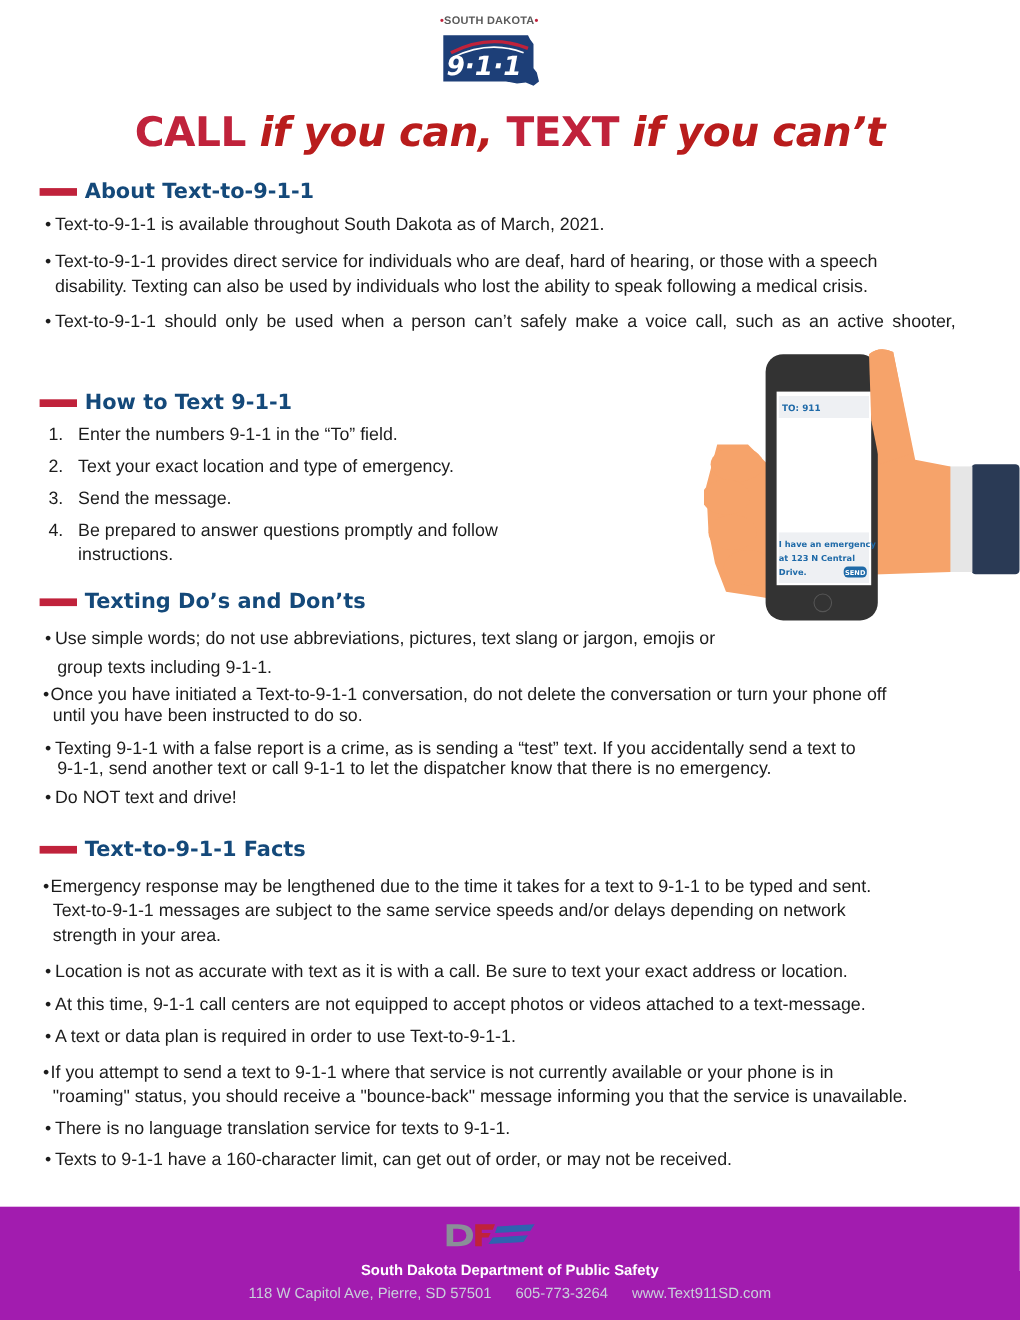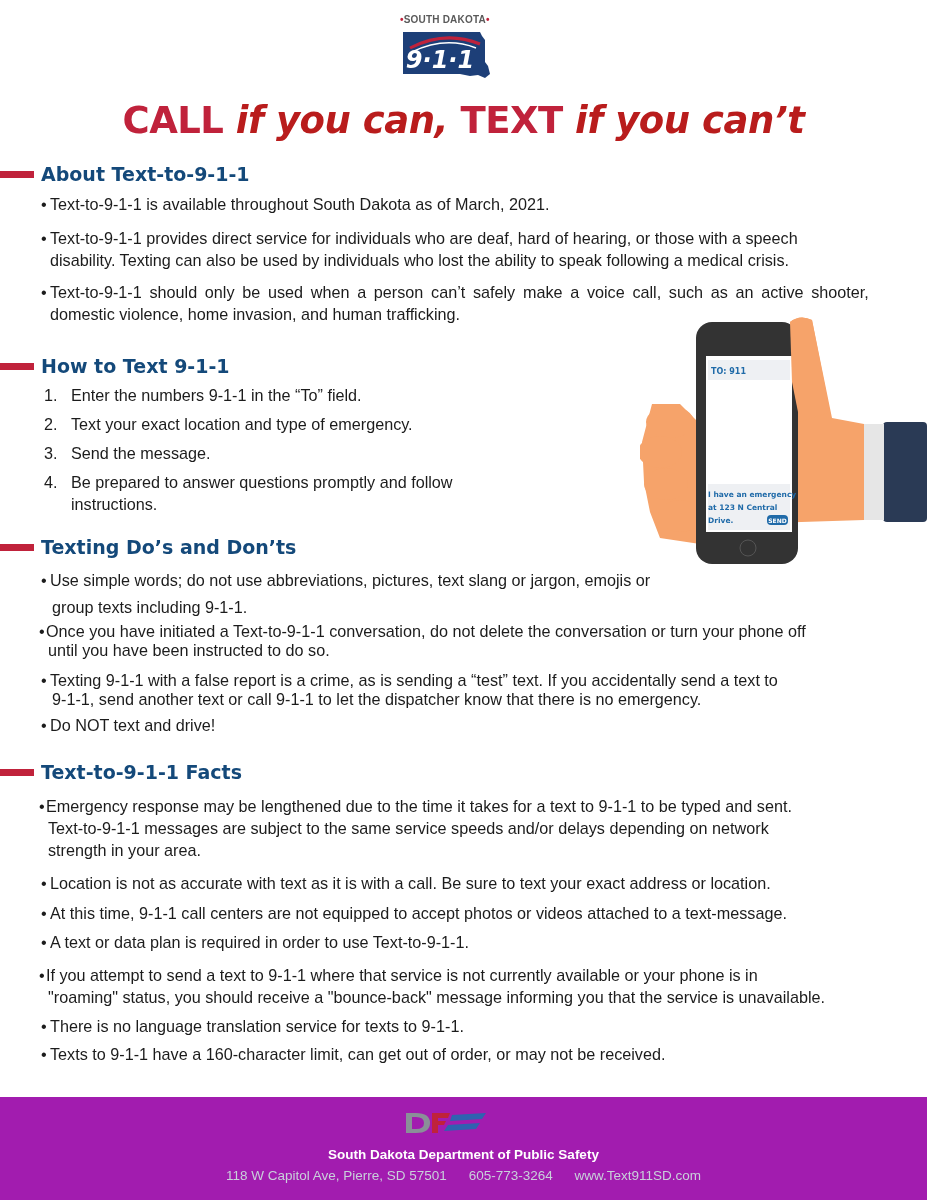--- a/index.html
+++ b/index.html
@@ -19,21 +19,21 @@
     .headline {
       position: absolute; left: 0; top: 96px; width: 927px; text-align: center;
       font-size: 37px; font-weight: bold; line-height: 50px;
       font-family: "DejaVu Sans", "Liberation Sans", sans-serif;
       letter-spacing: -0.5px;
     }
     .headline .red { color: #c0223b; font-style: normal; }
     .headline .blue { color: #b91c1c; font-style: italic; }
 
     .section-head {
-      position: absolute; left: 0; height: 26px; display: flex; align-items: center;
+      position: absolute; left: 0; height: 26px; display: flex; align-items: center; padding-left: 36px;
     }
     .section-head .bar {
       width: 34px; height: 7px; background: #c0223b; margin-right: 7px;
     }
     .section-head .title {
       font-family: "DejaVu Sans", sans-serif; font-weight: bold; font-size: 19px;
       color: #14497a;
     }
     .p {
       position: absolute; font-size: 16.2px; line-height: 22px; color: #1c1c1c;
@@ -87,21 +87,20 @@
 </div>
 <div class="p" style="left:41px; top:193px">
   <span class="dot">•</span><span>Text-to-9-1-1 is available throughout South Dakota as of March, 2021.</span>
 </div>
 <div class="p" style="left:41px; top:227px">
   <span class="dot">•</span><span>Text-to-9-1-1 provides direct service for individuals who are deaf, hard of hearing, or those with a speech</span>
   <span class="indent">disability. Texting can also be used by individuals who lost the ability to speak following a medical crisis.</span>
 </div>
 <div class="p" style="left:41px; top:281px; word-spacing:3.2px">
   <span class="dot">•</span><span>Text-to-9-1-1 should only be used when a person can’t safely make a voice call, such as an active shooter,</span>
-  <span class="indent" style="word-spacing:0">domestic violence, home invasion, and human trafficking.</span>
 </div>
 
 <div class="section-head" style="top:353px">
   <div class="bar"></div>
   <div class="title">How to Text 9-1-1</div>
 </div>
 <div class="ol-item" style="top:384px">
   <span class="num">1.</span><span>Enter the numbers 9-1-1 in the “To” field.</span>
 </div>
 <div class="ol-item" style="top:413px">

